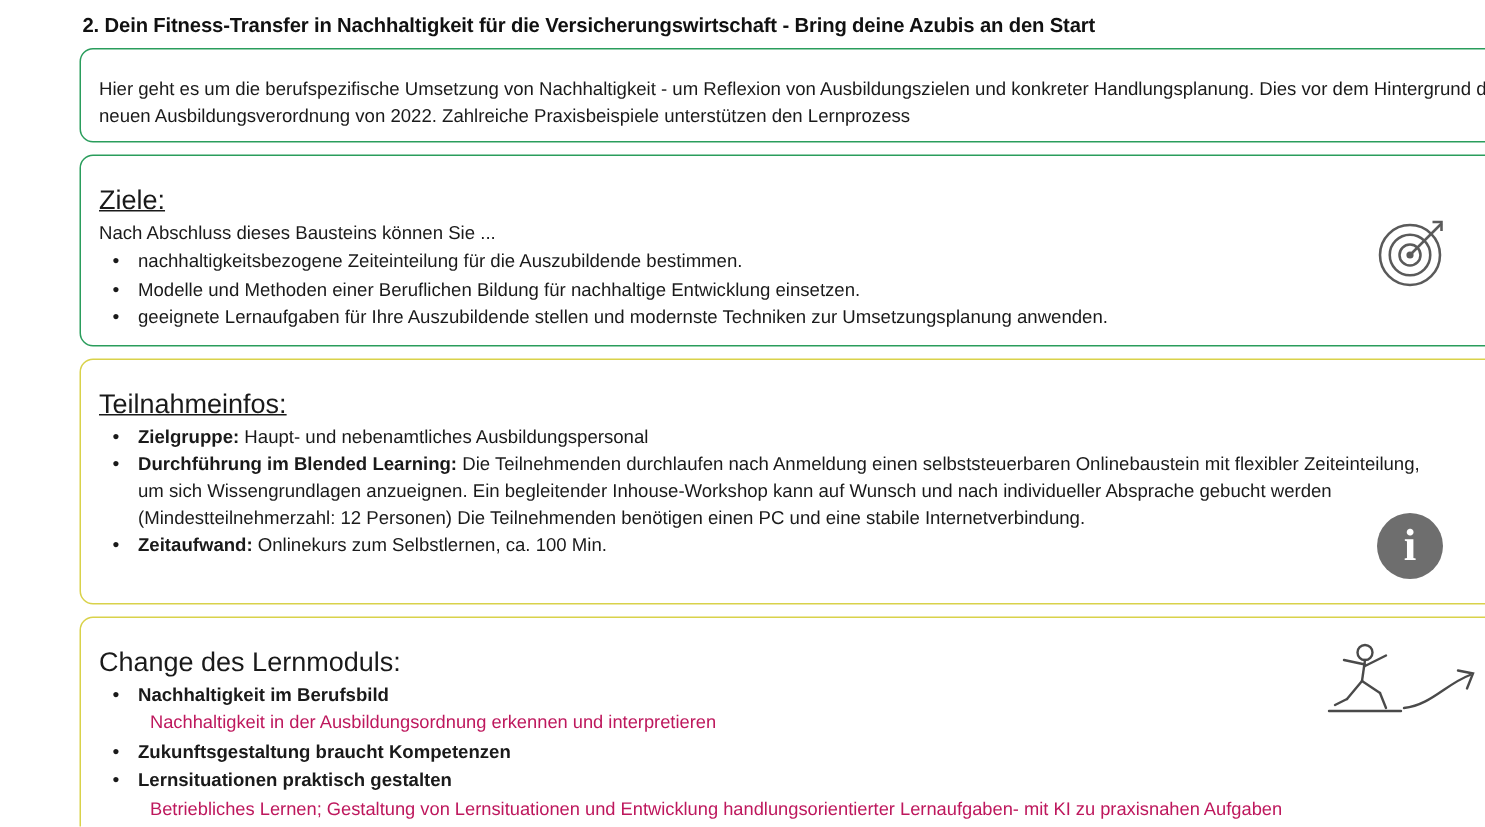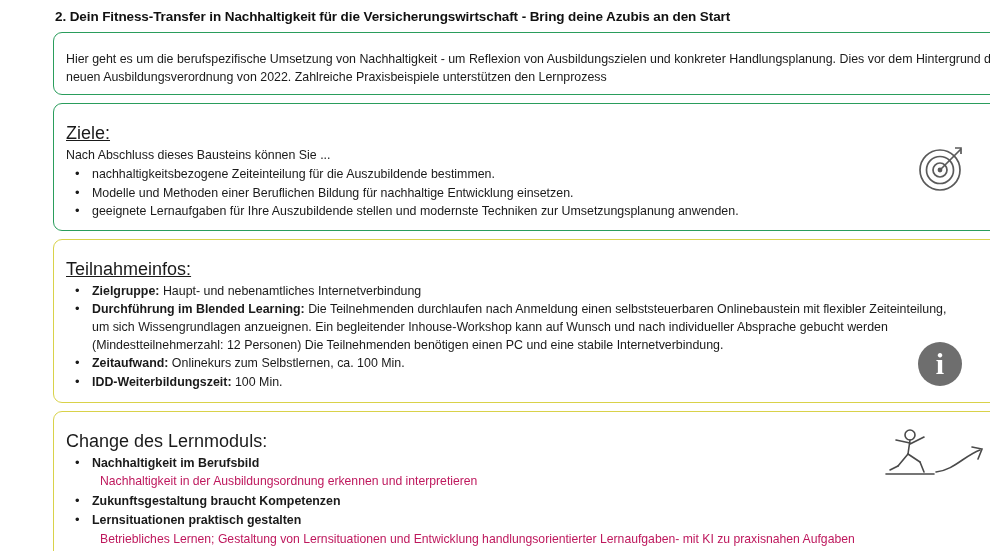--- a/index.html
+++ b/index.html
@@ -173,30 +173,27 @@
       </svg>
     </div>
   </div>
 
   <div class="card card-teilnahme">
     <div class="section-head">
       <span class="underline">Teilnahmeinfos:</span>
     </div>
     <ul class="bullets wrap-body">
       <li>
-        <span class="b-label">Zielgruppe:</span><span> Haupt- und nebenamtliches Internetverbindung</span>
+        <span class="b-label">Zielgruppe:</span><span> Haupt- und nebenamtliches Ausbildungspersonal</span>
       </li>
       <li>
         <span class="b-label">Durchführung im Blended Learning:</span><span> Die Teilnehmenden durchlaufen nach Anmeldung einen selbststeuerbaren Onlinebaustein mit flexibler Zeiteinteilung, um sich Wissengrundlagen anzueignen. Ein begleitender Inhouse-Workshop kann auf Wunsch und nach individueller Absprache gebucht werden (Mindestteilnehmerzahl: 12 Personen) Die Teilnehmenden benötigen einen PC und eine stabile Internetverbindung.</span>
       </li>
       <li>
         <span class="b-label">Zeitaufwand:</span><span> Onlinekurs zum Selbstlernen, ca. 100 Min.</span>
-      </li>
-      <li>
-        <span class="b-label">IDD-Weiterbildungszeit:</span><span> 100 Min.</span>
       </li>
     </ul>
     <div class="icon-info">i</div>
   </div>
 
   <div class="card card-inhalte">
     <div class="section-head">Change des Lernmoduls:</div>
     <ul class="bullets wrap-body">
       <li class="tight">
         <span class="b-label">Nachhaltigkeit im Berufsbild</span>

